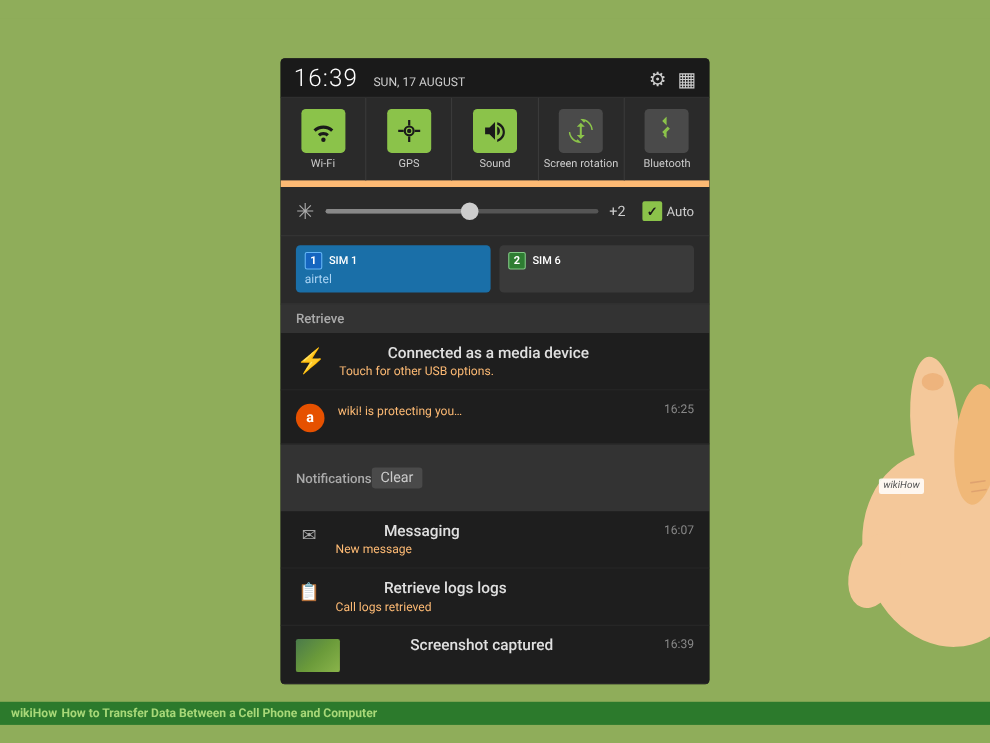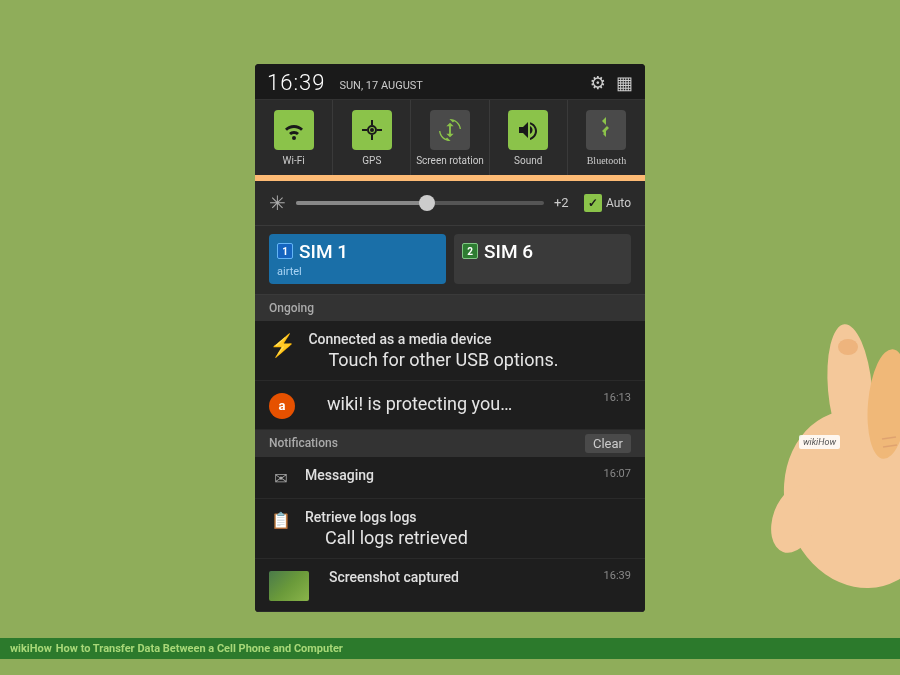--- a/index.html
+++ b/index.html
@@ -55,21 +55,21 @@
     }
     .toggle-item {
       flex: 1;
       display: flex;
       flex-direction: column;
       align-items: center;
       padding: 10px 4px 8px;
       border-right: 1px solid #3a3a3a;
       cursor: pointer;
     }
-    .toggle-item:last-child { border-right: none; font-family: Liberation Serif, serif; }
+    .toggle-item:last-child { border-right: none; }
     .toggle-icon {
       width: 40px;
       height: 40px;
       background: #8bc34a;
       border-radius: 4px;
       display: flex;
       align-items: center;
       justify-content: center;
       margin-bottom: 5px;
       font-size: 20px;
@@ -179,21 +179,21 @@
       align-items: center;
       justify-content: center;
       font-size: 10px;
       font-weight: bold;
       color: #fff;
     }
     .sim-number-badge.one { background: #1565c0; border: 1px solid #64b5f6; }
     .sim-number-badge.two { background: #2e7d32; border: 1px solid #81c784; }
     .sim-name {
       color: #fff;
-      font-size: 19px;
+      font-size: 10px;
       font-weight: 500;
     }
     .sim-carrier {
       color: #aad4f5;
       font-size: 11px;
       margin-top: 2px;
     }
     .sim-carrier.inactive { color: #888; }
     
     .section-header {
@@ -230,39 +230,39 @@
       justify-content: center;
       color: #fff;
       font-size: 13px;
       font-weight: bold;
     }
     .notif-content { flex: 1; }
     .notif-title {
       color: #e0e0e0;
       font-size: 14px;
       font-weight: 500;
+      margin-left: 44px;
     }
     .notif-subtitle {
-      color: #e5e5e5;
-      font-size: 18px;
+      color: #fdba74;
+      font-size: 11px;
       margin-top: 2px;
-      margin-left: 20px;
     }
     .notif-time {
       color: #888;
       font-size: 11px;
       white-space: nowrap;
     }
     
     .notif-section-header {
       background: #333;
-      padding: 4px 14px;
-      display: flex;
-      align-items: center;
-      justify-content: space-between;
+      padding: 21px 14px;
+      display: flex;
+      align-items: center;
+      justify-content: flex-start;
     }
     .notif-section-label {
       color: #aaa;
       font-size: 12px;
       font-weight: 500;
     }
     .clear-btn {
       background: #4a4a4a;
       color: #ccc;
       font-size: 13px;
@@ -356,41 +356,41 @@
             <line x1="12" y1="17" x2="12" y2="22" stroke="#1a1a1a" stroke-width="2"></line>
             <line x1="2" y1="12" x2="7" y2="12" stroke="#1a1a1a" stroke-width="2"></line>
             <line x1="17" y1="12" x2="22" y2="12" stroke="#1a1a1a" stroke-width="2"></line>
             <circle cx="12" cy="12" r="2" fill="#1a1a1a"></circle>
           </svg>
         </div>
         <span class="toggle-label">GPS</span>
       </div>
 
       <div class="toggle-item">
-        <div class="toggle-icon dark">
-          <svg width="22" height="22" viewBox="0 0 24 24">
-            <path d="M7.47 21.49C4.2 19.93 1.86 16.76 1.5 13H0c.51 6.16 5.66 11 11.95 11l.66-.03-3.81-3.81-1.33 1.33zM12.05 0l-.66.03 3.81 3.81 1.33-1.33C19.8 4.07 22.14 7.24 22.5 11H24C23.49 4.84 18.34 0 12.05 0zM12 4l-4 4h3v8H8l4 4 4-4h-3V8h3l-4-4z" fill="#8bc34a"></path>
-          </svg>
-        </div>
-        <span class="toggle-label">Screen rotation</span>
-      </div>
-
-      <div class="toggle-item">
         <div class="toggle-icon">
           <svg width="24" height="22" viewBox="0 0 24 22">
             <path d="M3 8v6h4l5 5V3L7 8H3z" fill="#1a1a1a"></path>
             <path d="M16.5 11c0-1.8-1-3.3-2.5-4.1v8.1c1.5-.7 2.5-2.2 2.5-4z" fill="#1a1a1a"></path>
             <path d="M14 3.2v2.1c2.9 1 5 3.7 5 6.8s-2.1 5.8-5 6.8v2.1c4-.9 7-4.5 7-8.9s-3-8-7-8.9z" fill="#1a1a1a"></path>
           </svg>
         </div>
         <span class="toggle-label">Sound</span>
       </div>
 
       <div class="toggle-item">
         <div class="toggle-icon dark">
+          <svg width="22" height="22" viewBox="0 0 24 24">
+            <path d="M7.47 21.49C4.2 19.93 1.86 16.76 1.5 13H0c.51 6.16 5.66 11 11.95 11l.66-.03-3.81-3.81-1.33 1.33zM12.05 0l-.66.03 3.81 3.81 1.33-1.33C19.8 4.07 22.14 7.24 22.5 11H24C23.49 4.84 18.34 0 12.05 0zM12 4l-4 4h3v8H8l4 4 4-4h-3V8h3l-4-4z" fill="#8bc34a"></path>
+          </svg>
+        </div>
+        <span class="toggle-label">Screen rotation</span>
+      </div>
+
+      <div class="toggle-item">
+        <div class="toggle-icon dark">
           <svg width="18" height="26" viewBox="0 0 18 26">
             <path d="M9 0l-4 4 5 5-5 5 4 4V14l3-3-3-3V0zm0 14l-3 3 3 3v-6z" fill="#8bc34a"></path>
           </svg>
         </div>
         <span class="toggle-label">Bluetooth</span>
       </div>
     </div>
 
     <div class="brightness-row">
       <span class="brightness-icon">✳</span>
@@ -416,48 +416,49 @@
       <div class="sim-card inactive">
         <div class="sim-header">
           <div class="sim-number-badge two">2</div>
           <span class="sim-name">SIM 6</span>
         </div>
         <span class="sim-carrier inactive"></span>
       </div>
     </div>
 
     <div class="section-header">
-      <span>Ongoing</span>
+      <span>Retrieve</span>
     </div>
 
     <div class="notif-item">
       <div class="notif-icon usb">⚡</div>
       <div class="notif-content">
         <div class="notif-title">Connected as a media device</div>
         <div class="notif-subtitle">Touch for other USB options.</div>
       </div>
     </div>
 
     <div class="notif-item">
       <div class="notif-icon avast">a</div>
       <div class="notif-content">
         <div class="notif-subtitle">wiki! is protecting you…</div>
       </div>
-      <span class="notif-time">16:13</span>
+      <span class="notif-time">16:25</span>
     </div>
 
     <div class="notif-section-header">
       <span class="notif-section-label">Notifications</span>
       <div class="clear-btn">Clear</div>
     </div>
 
     <div class="notif-item">
       <div class="notif-icon" style="font-size:16px;">✉</div>
       <div class="notif-content">
         <div class="notif-title">Messaging</div>
+        <div class="notif-subtitle">New message</div>
       </div>
       <span class="notif-time">16:07</span>
     </div>
 
     <div class="notif-item">
       <div class="notif-icon" style="font-size:16px;">📋</div>
       <div class="notif-content">
         <div class="notif-title">Retrieve logs logs</div>
         <div class="notif-subtitle">Call logs retrieved</div>
       </div>

